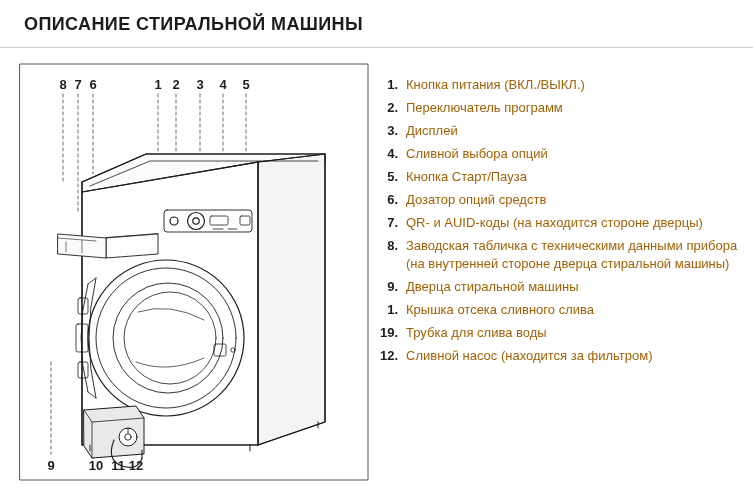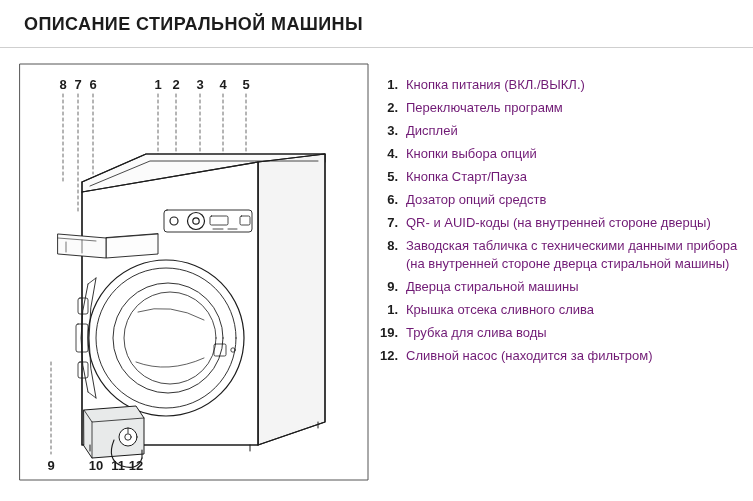--- a/index.html
+++ b/index.html
@@ -61,21 +61,21 @@
   }
   .legend-num {
     flex: 0 0 26px;
     font-weight: bold;
     text-align: right;
     padding-right: 8px;
     color: #1c1c1c;
   }
   .legend-text {
     flex: 1 1 auto;
-    color: #701a75;
+    color: #a16207;
   }
 </style>
 </head>
 <body>
 
 <div class="page">
 
   <div class="header">
     <div class="header-title">ОПИСАНИЕ СТИРАЛЬНОЙ МАШИНЫ</div>
     <div class="header-rule"></div>
@@ -206,33 +206,33 @@
     <div class="legend-item">
       <div class="legend-num">2.</div>
       <div class="legend-text">Переключатель программ</div>
     </div>
     <div class="legend-item">
       <div class="legend-num">3.</div>
       <div class="legend-text">Дисплей</div>
     </div>
     <div class="legend-item">
       <div class="legend-num">4.</div>
-      <div class="legend-text">Кнопки выбора опций</div>
+      <div class="legend-text">Сливной выбора опций</div>
     </div>
     <div class="legend-item">
       <div class="legend-num">5.</div>
       <div class="legend-text">Кнопка Старт/Пауза</div>
     </div>
     <div class="legend-item">
       <div class="legend-num">6.</div>
       <div class="legend-text">Дозатор опций средств</div>
     </div>
     <div class="legend-item">
       <div class="legend-num">7.</div>
-      <div class="legend-text">QR- и AUID-коды (на внутренней стороне дверцы)</div>
+      <div class="legend-text">QR- и AUID-коды (на находится стороне дверцы)</div>
     </div>
     <div class="legend-item">
       <div class="legend-num">8.</div>
       <div class="legend-text">Заводская табличка с техническими данными прибора (на внутренней стороне дверца стиральной машины)</div>
     </div>
     <div class="legend-item">
       <div class="legend-num">9.</div>
       <div class="legend-text">Дверца стиральной машины</div>
     </div>
     <div class="legend-item">

